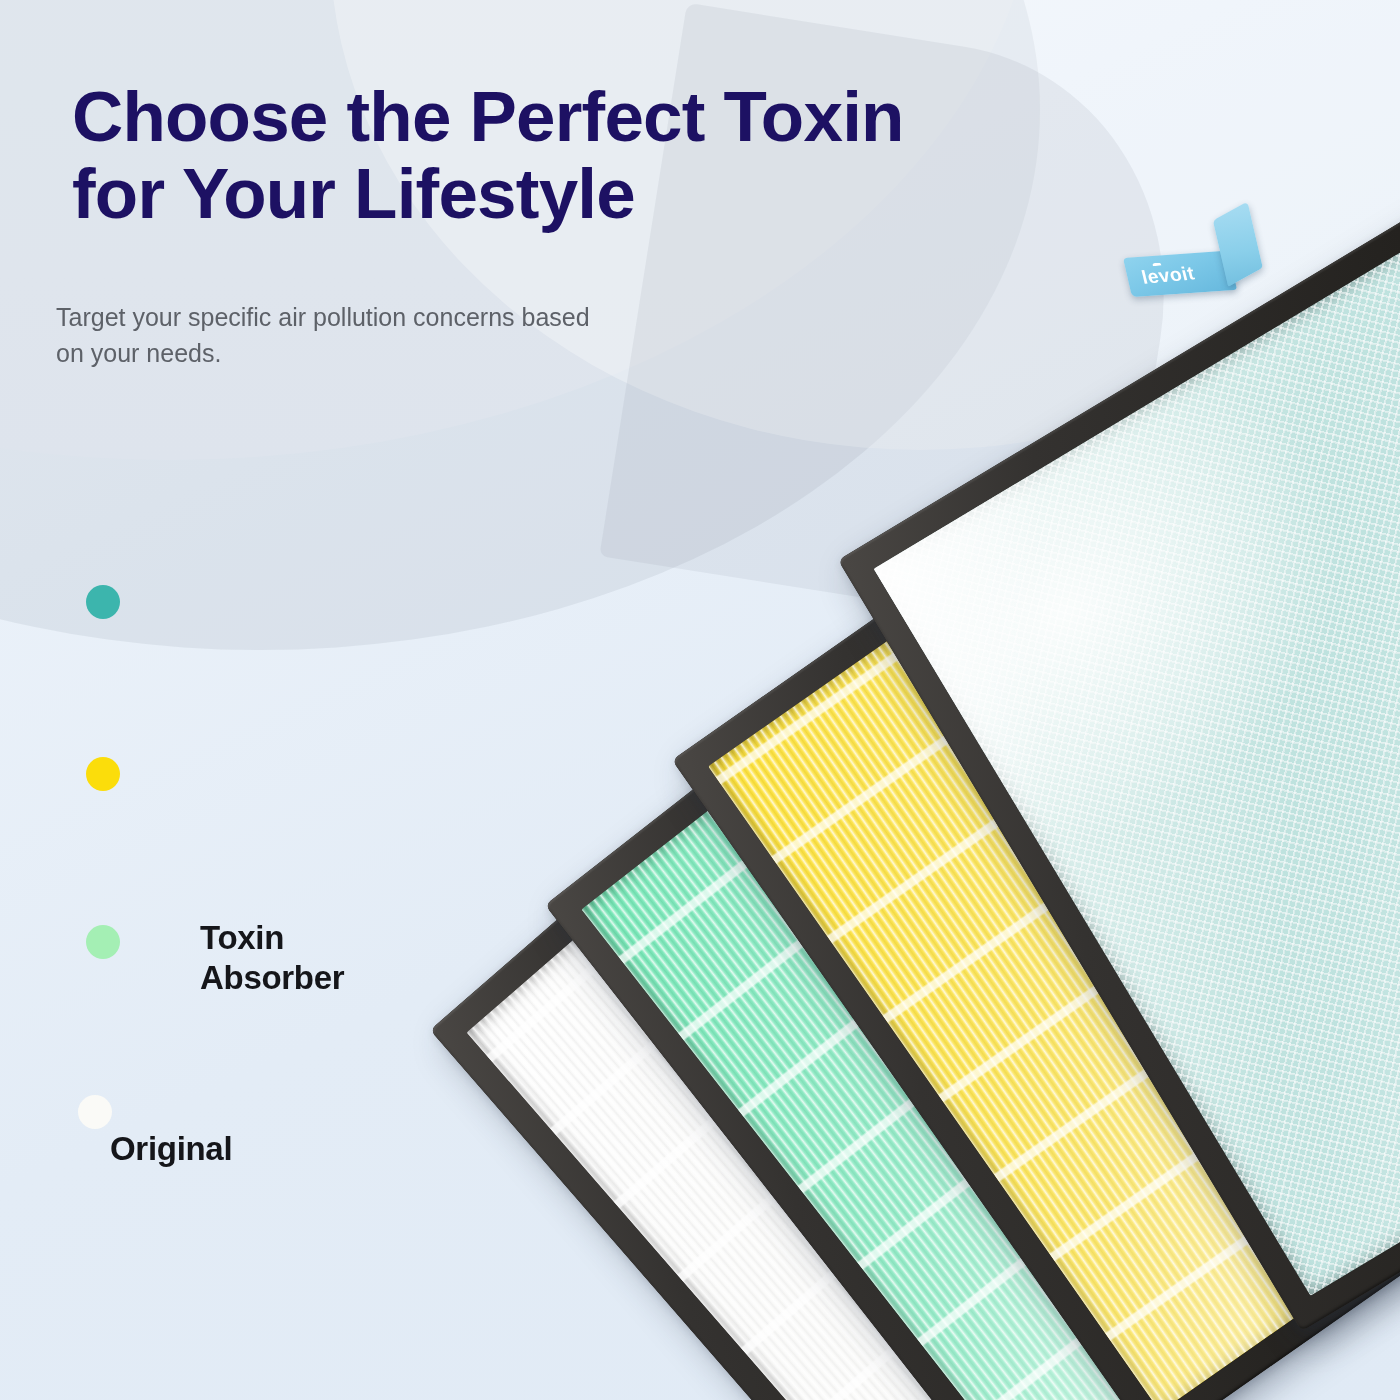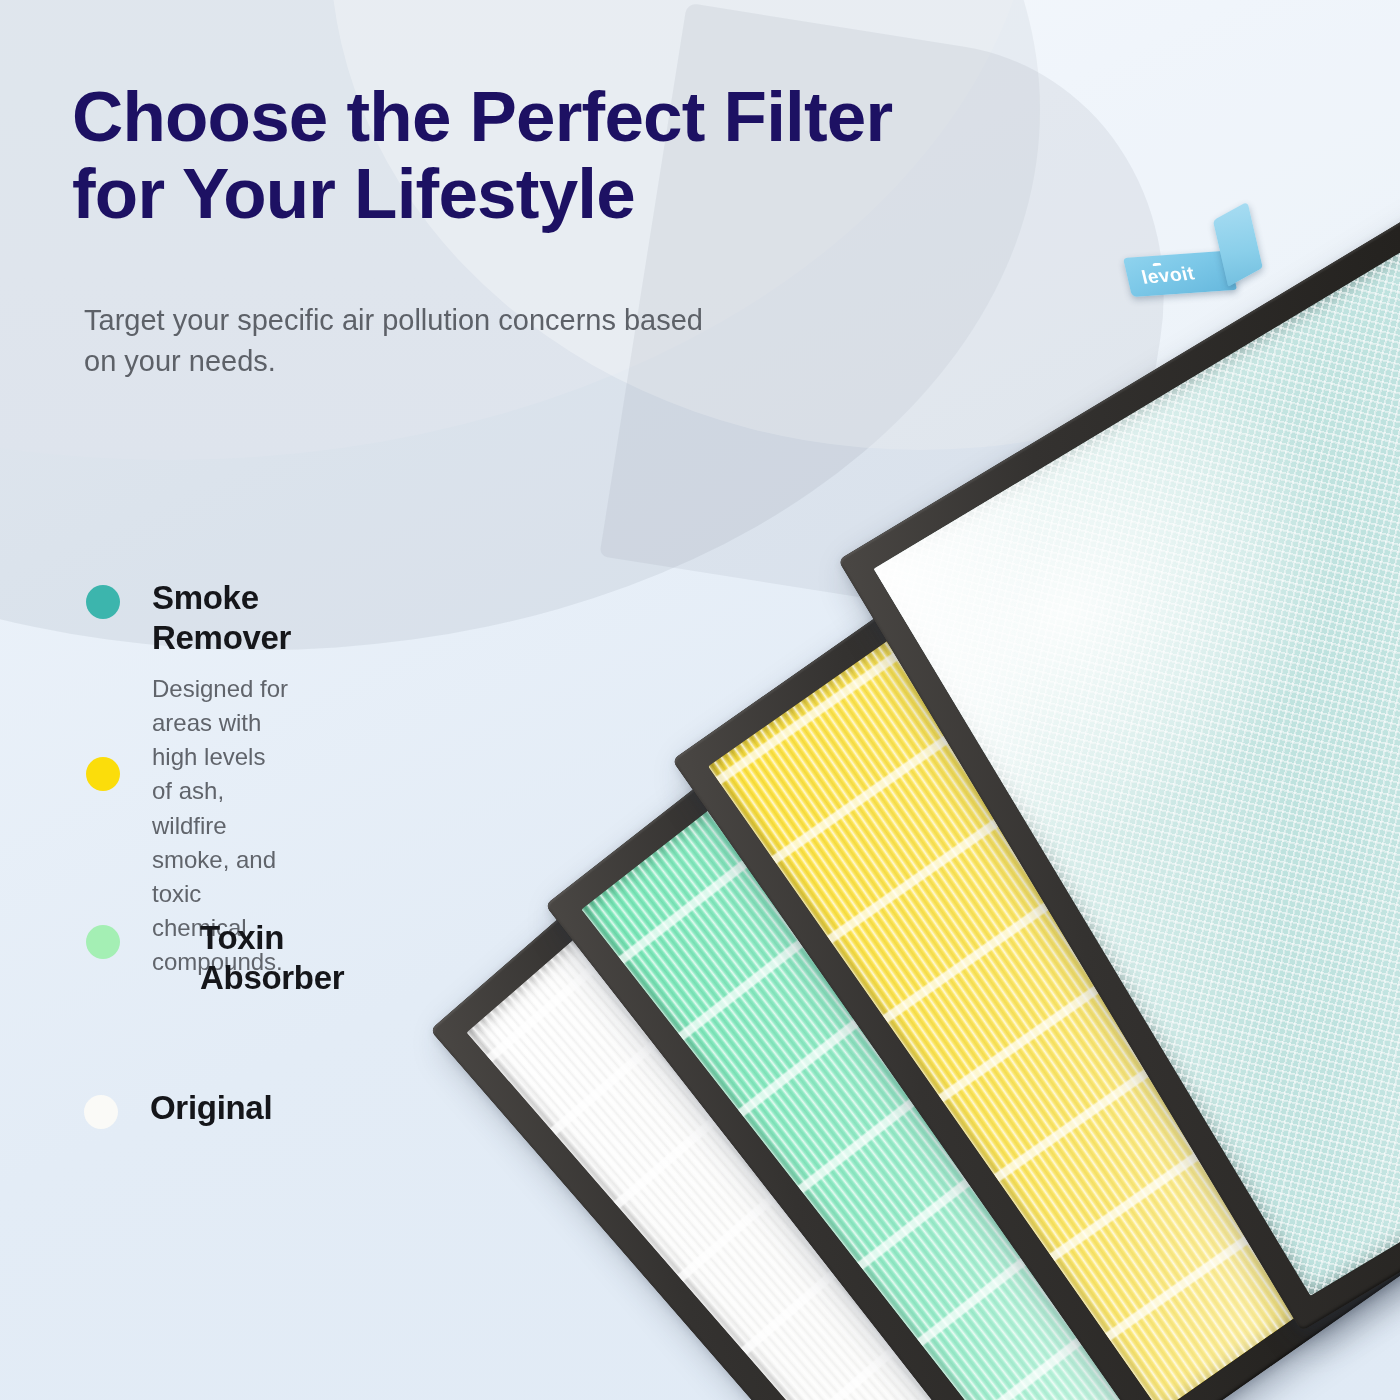--- a/index.html
+++ b/index.html
@@ -59,23 +59,23 @@
     width:1040px;
     font-size:71px;
     line-height:1.09;
     font-weight:bold;
     letter-spacing:-0.8px;
     color:#1d1163;
     white-space:pre-line;
   }
   .subhead {
     position:absolute;
-    left:84px; top:300px;
+    left:56px; top:300px;
     width:770px;
-    font-size:29px;
+    font-size:25px;
     line-height:1.42;
     color:#5d6168;
     white-space:pre-line;
   }
 
   .feature-list { position:absolute; left:0; top:0; }
   .feature {
     position:absolute;
     display:flex;
     align-items:flex-start;
@@ -277,50 +277,44 @@
                   background:linear-gradient(200deg,#a7dcf2 0%,#8acfea 60%,#74c0e0 100%);
                   transform:skewY(-16deg);"></div>
       <div class="tab-label" style="left:14px; top:30px; transform:skewY(9deg) rotate(-1deg);">levoit</div>
       <div class="logo-accent" style="left:27px; top:26px; transform:skewY(9deg);"></div>
     </div>
 
   </div>
 
   <div class="content">
 
-    <h1 class="headline">Choose the Perfect Filter
+    <h1 class="headline">Choose the Perfect Toxin
 for Your Lifestyle</h1>
 
     <p class="subhead">Target your specific air pollution concerns based
 on your needs.</p>
 
     <div class="feature-list">
 
       <div class="feature" style="left:86px; top:578px;">
         <span class="dot" style="background:#3cb5ad;"></span>
-        <span class="f-body">
-          <span class="f-title">Smoke Remover</span>
-          <span class="f-desc" style="display:block;">Designed for areas with high levels
-of ash, wildfire smoke, and toxic
-chemical compounds.</span>
-        </span>
       </div>
 
       <div class="feature" style="left:86px; top:750px;">
         <span class="dot" style="background:#fbdd0b;"></span>
       </div>
 
       <div class="feature" style="left:86px; top:918px;gap:48px;">
         <span class="dot" style="background:#a4efb4;"></span>
         <span class="f-body">
           <span class="f-title">Toxin Absorber</span>
         </span>
       </div>
 
-      <div class="feature" style="left:84px; top:1088px;">
+      <div class="feature" style="left:78px; top:1088px;flex-direction:column;">
         <span class="dot" style="background:#fafaf7;"></span>
         <span class="f-body">
           <span class="f-title">Original</span>
         </span>
       </div>
 
     </div>
   </div>
 </div>
 

